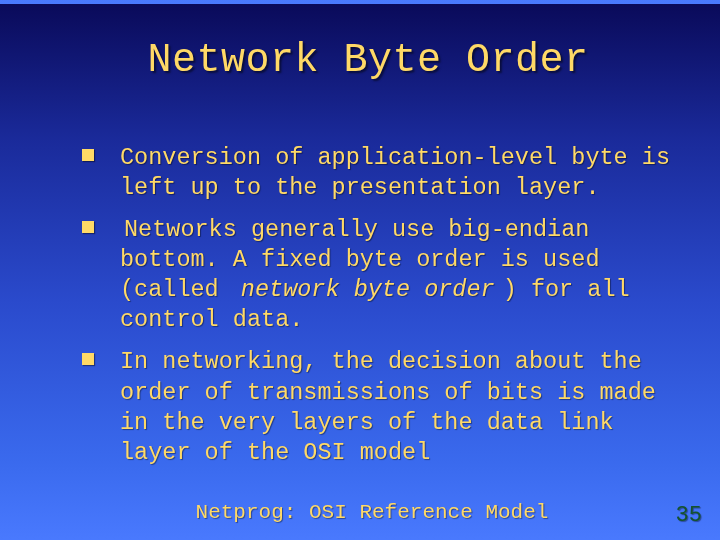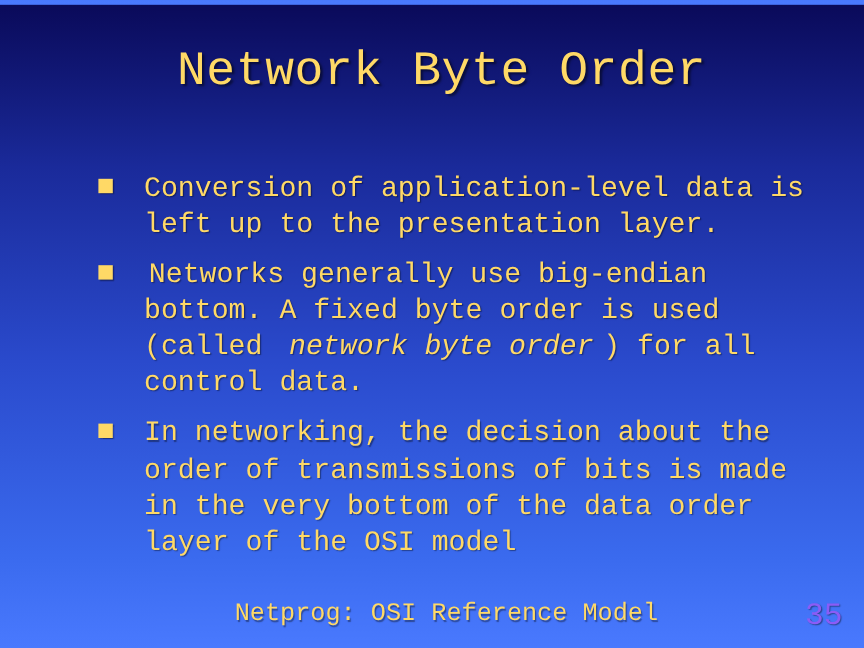--- a/index.html
+++ b/index.html
@@ -48,44 +48,44 @@
     width: 100%;
     text-align: center;
     color: #ffd966;
     font-size: 21px;
     text-shadow: 1px 1px 1px rgba(0,0,0,0.4);
   }
   .page-number {
     position: absolute;
     bottom: 16px;
     right: 22px;
-    color: #8b5cf6;
-    font-size: 26px;
+    color: #14532d;
+    font-size: 22px;
     text-shadow: 1px 1px 1px rgba(0,0,0,0.4);
   }
 </style>
 </head>
 <body>
 
 <h1 class="title">Network Byte Order</h1>
 
 <div class="content">
 
   <div class="bullet-item">
     <div class="bullet-marker"></div>
-    <div class="bullet-text">Conversion of application-level data is left up to the presentation layer.</div>
+    <div class="bullet-text">Conversion of application-level byte is left up to the presentation layer.</div>
   </div>
 
 
   <div class="bullet-item">
     <div class="bullet-marker"></div>
     <div class="bullet-text"><span>Networks generally use big-endian bottom. A fixed byte order is used (called </span><span class="italic">network byte order</span><span>) for all control data.</span></div>
   </div>
 
   <div class="bullet-item">
     <div class="bullet-marker"></div>
-    <div class="bullet-text">In networking, the decision about the order of transmissions of bits is made in the very bottom of the data order layer of the OSI model</div>
+    <div class="bullet-text">In networking, the decision about the order of transmissions of bits is made in the very layers of the data link layer of the OSI model</div>
   </div>
 
 </div>
 
 <div class="footer">Netprog:  OSI Reference Model</div>
 <div class="page-number">35</div>
 
 </body></html>

